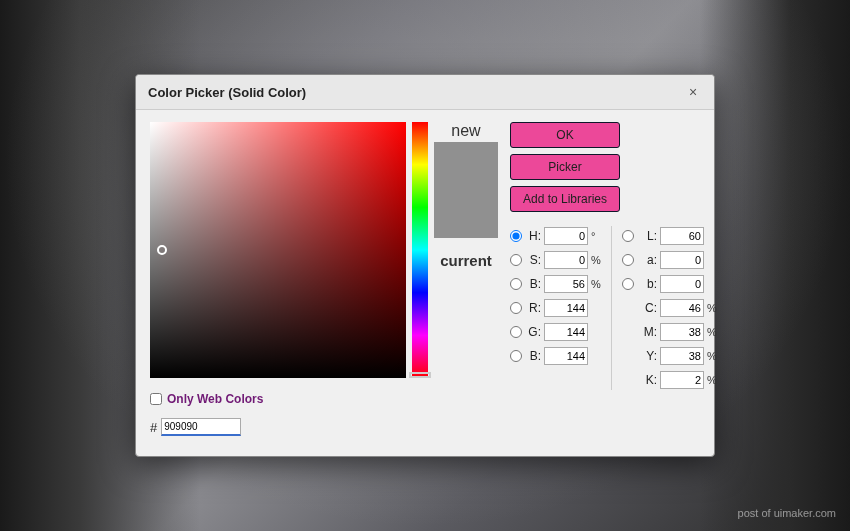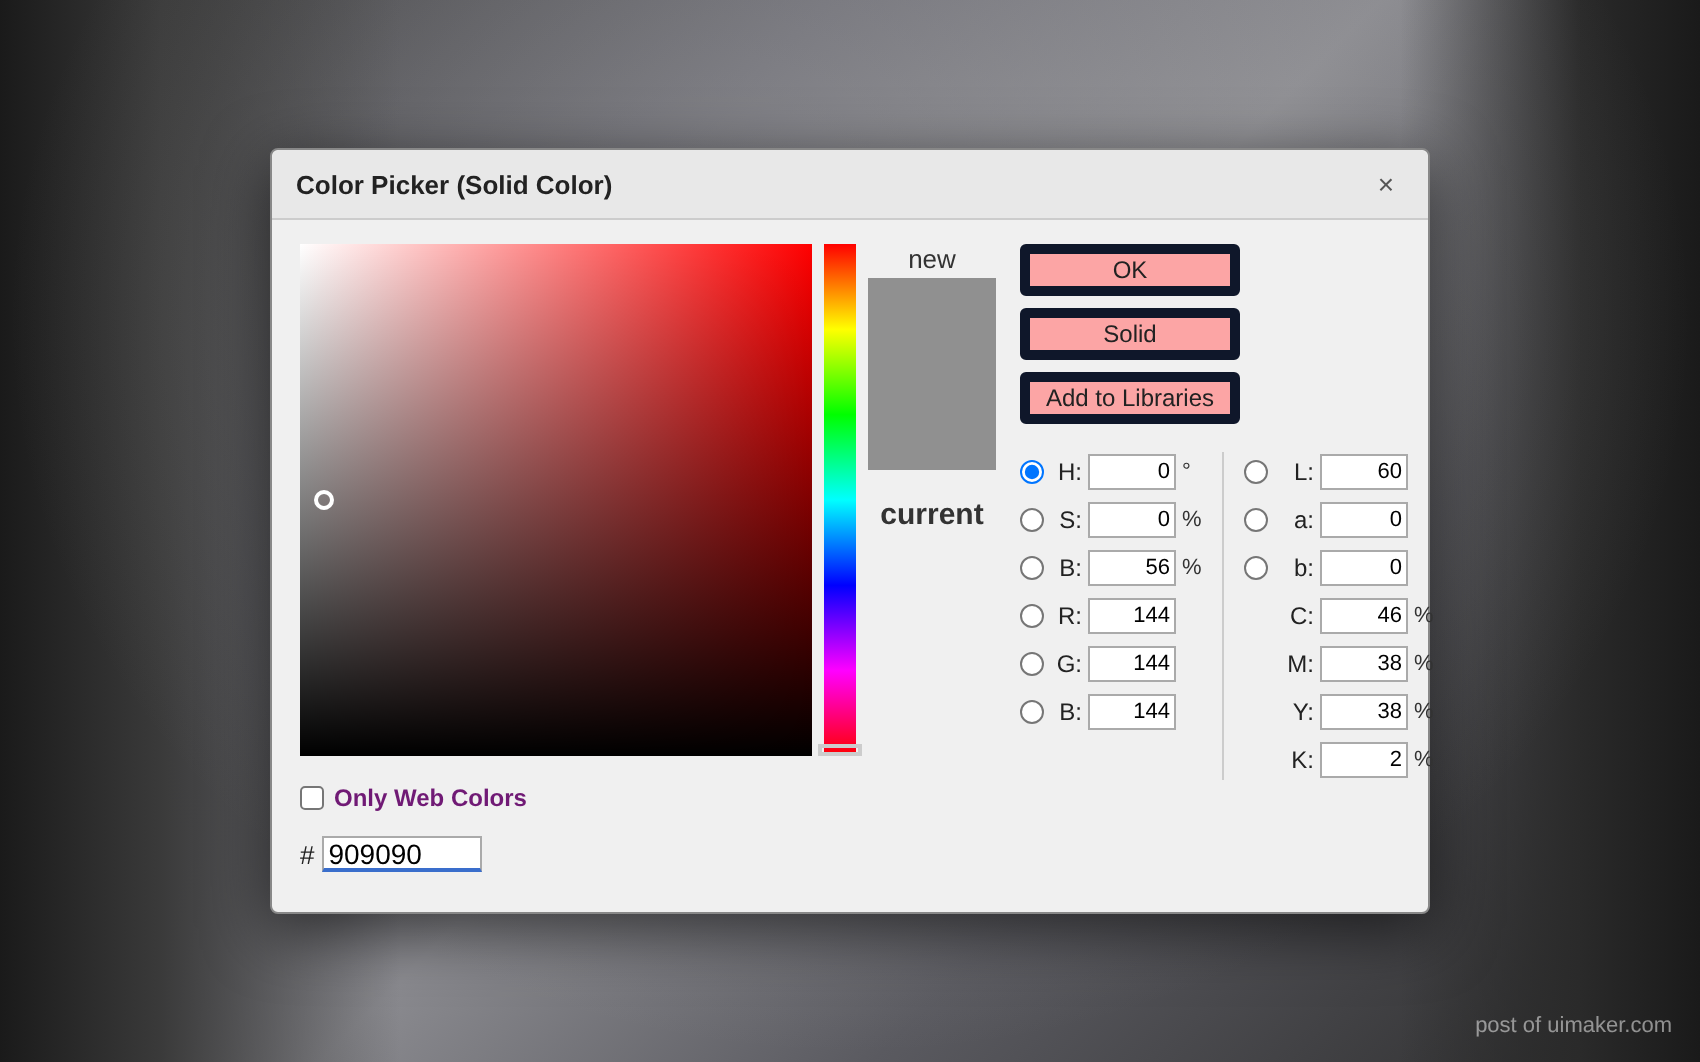--- a/index.html
+++ b/index.html
@@ -182,21 +182,21 @@
     
     .preview-box {
       display: flex;
       flex-direction: column;
       align-items: center;
       gap: 0;
       width: 64px;
     }
 
     .preview-label {
-      font-size: 13px;
+      font-size: 16px;
       color: #333;
       margin-bottom: 2px;
     }
 
     .preview-new {
       width: 64px;
       height: 48px;
       background: #909090;
     }
 
@@ -224,22 +224,22 @@
     .btn-row {
       display: flex;
       flex-direction: column;
       gap: 6px;
       margin-bottom: 8px;
     }
 
     .dialog-btn {
       width: 110px;
       height: 26px;
-      background: #fca5a5;
-      border: 5px solid #0f172a;
+      background: #ec4899;
+      border: 1px solid #0f172a;
       border-radius: 3px;
       cursor: pointer;
       font-size: 12px;
       color: #222;
       text-align: center;
     }
 
     
     .fields-section {
       display: flex;
@@ -322,21 +322,21 @@
 
     .hex-hash {
       font-size: 13px;
       color: #222;
     }
 
     .hex-input {
       width: 80px;
       height: 18px;
       border: 1px solid #aaa;
-      font-size: 14px;
+      font-size: 10px;
       padding: 0 2px;
       background: #fff;
       color: #000;
       border-bottom: 2px solid #3a6ecc;
     }
 
     
     .only-web-row {
       display: flex;
       align-items: center;
@@ -403,21 +403,21 @@
       <div class="hex-row">
         <span class="hex-hash">#</span>
         <input type="text" class="hex-input" value="909090" style="">
       </div>
     </div>
 
     <div class="controls-area">
 
       <div class="btn-row">
         <button class="dialog-btn">OK</button>
-        <button class="dialog-btn">Solid</button>
+        <button class="dialog-btn">Picker</button>
         <button class="dialog-btn">Add to Libraries</button>
       </div>
 
       <div class="fields-section">
 
         <div class="fields-col">
 
           <div class="field-row">
             <input type="radio" class="radio-btn" name="colormode" checked="" style="">
             <span class="field-label">H:</span>

